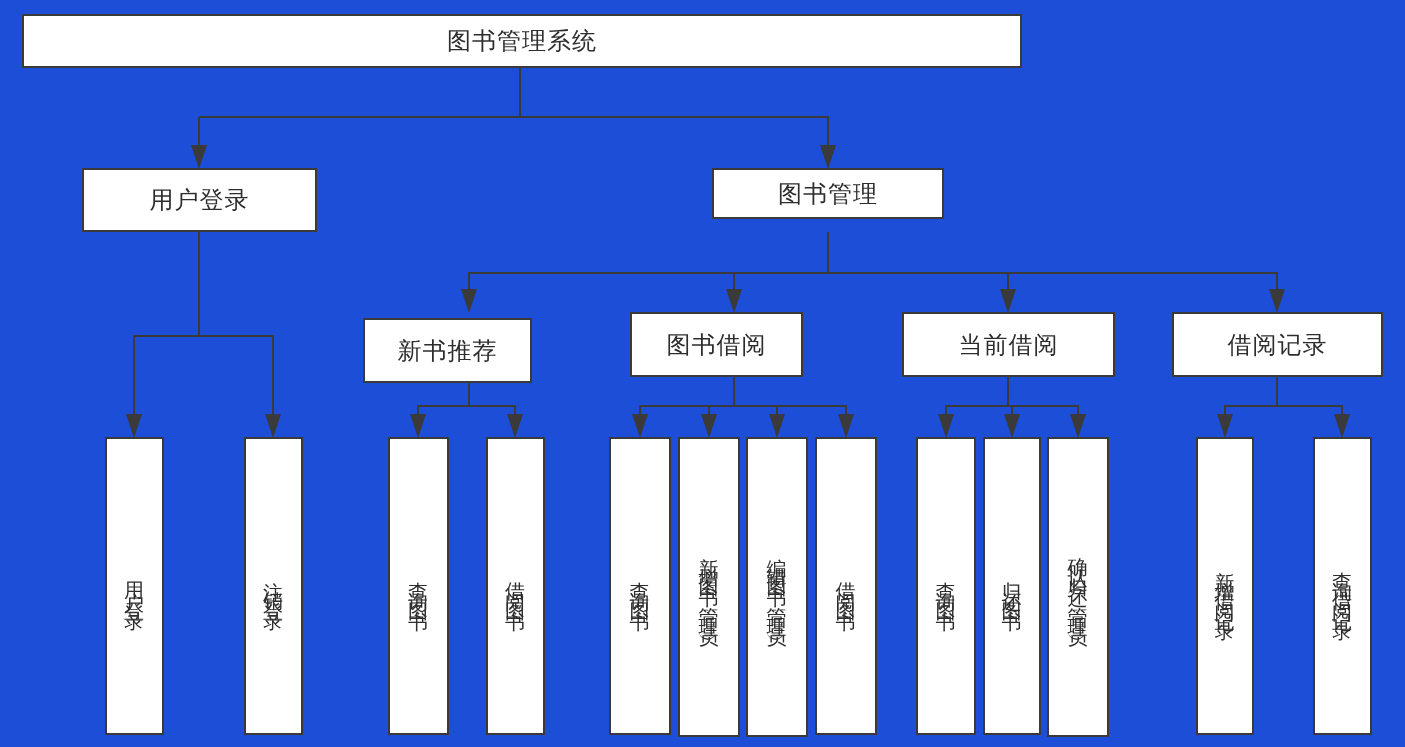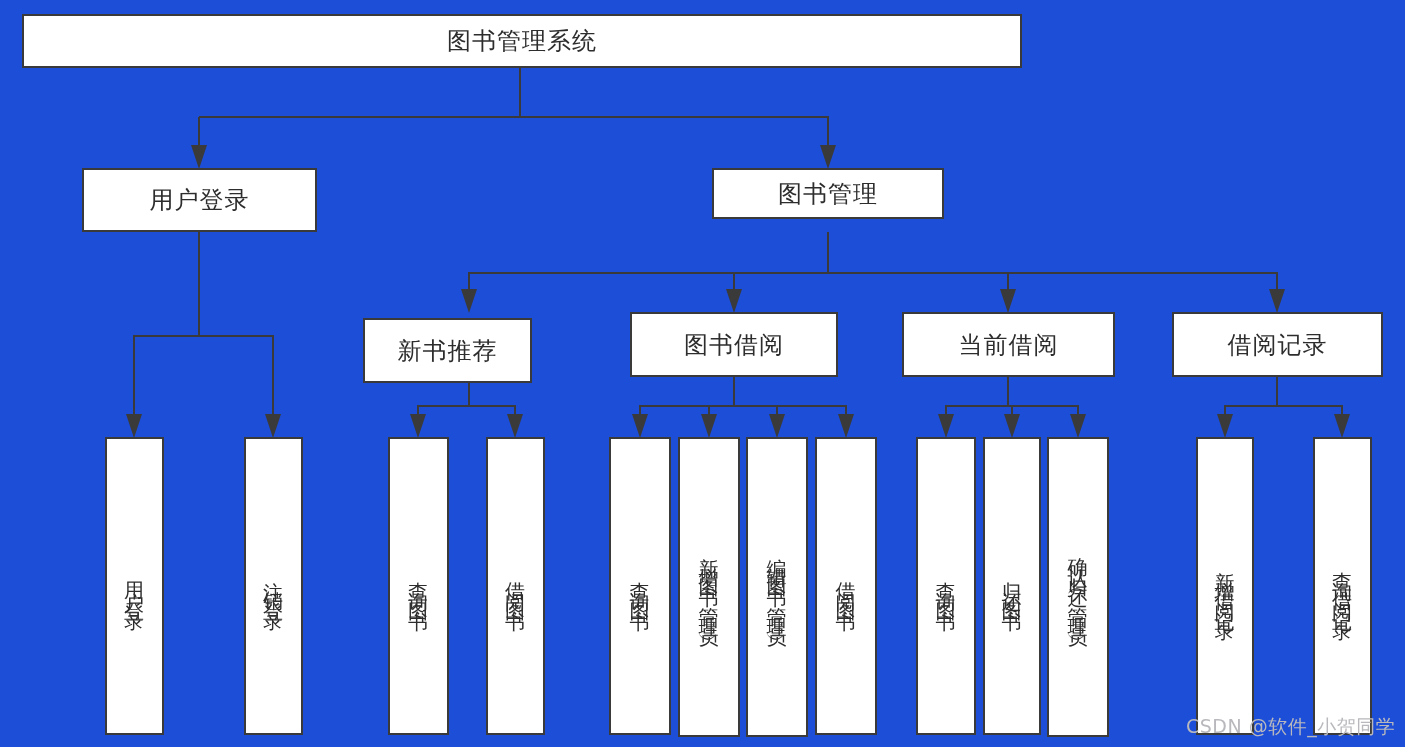--- a/index.html
+++ b/index.html
@@ -42,21 +42,21 @@
   <div class="box" style="left:82px;top:168px;width:235px;height:64px">
     <span class="hlabel">用户登录</span>
   </div>
   <div class="box" style="left:712px;top:168px;width:232px;height:51px">
     <span class="hlabel">图书管理</span>
   </div>
 
   <div class="box" style="left:363px;top:318px;width:169px;height:65px">
     <span class="hlabel">新书推荐</span>
   </div>
-  <div class="box" style="left:630px;top:312px;width:208px;height:65px">
+  <div class="box" style="left:630px;top:312px;width:173px;height:65px">
     <span class="hlabel">图书借阅</span>
   </div>
   <div class="box" style="left:1172px;top:312px;width:211px;height:65px">
     <span class="hlabel">借阅记录</span>
   </div>
   <div class="box" style="left:902px;top:312px;width:213px;height:65px">
     <span class="hlabel">当前借阅</span>
   </div>
 
   <div class="box" style="left:105px;top:437px;width:59px;height:298px">
@@ -96,21 +96,20 @@
     <span class="vtext">确认归还（管理员）</span>
   </div>
 
   <div class="box" style="left:1196px;top:437px;width:58px;height:298px">
     <span class="vtext">新增借阅记录</span>
   </div>
   <div class="box" style="left:1313px;top:437px;width:59px;height:298px">
     <span class="vtext">查询借阅记录</span>
   </div>
 
-  <div class="watermark">CSDN @软件_小贺同学</div>
 
 <div class="vline" style="left: 519px; top: 68px; width: 2px; height: 50px;"></div>
     <div class="vline" style="left: 198px; top: 117px; width: 2px; height: 35px;"></div>
     <div class="vline" style="left: 827px; top: 117px; width: 2px; height: 35px;"></div>
     <div class="vline" style="left: 198px; top: 232px; width: 2px; height: 105px;"></div>
     <div class="vline" style="left: 133px; top: 335px; width: 2px; height: 86px;"></div>
     <div class="vline" style="left: 272px; top: 335px; width: 2px; height: 86px;"></div>
     <div class="vline" style="left: 827px; top: 232px; width: 2px; height: 42px;"></div>
     <div class="vline" style="left: 468px; top: 272px; width: 2px; height: 24px;"></div>
     <div class="vline" style="left: 733px; top: 272px; width: 2px; height: 24px;"></div>

